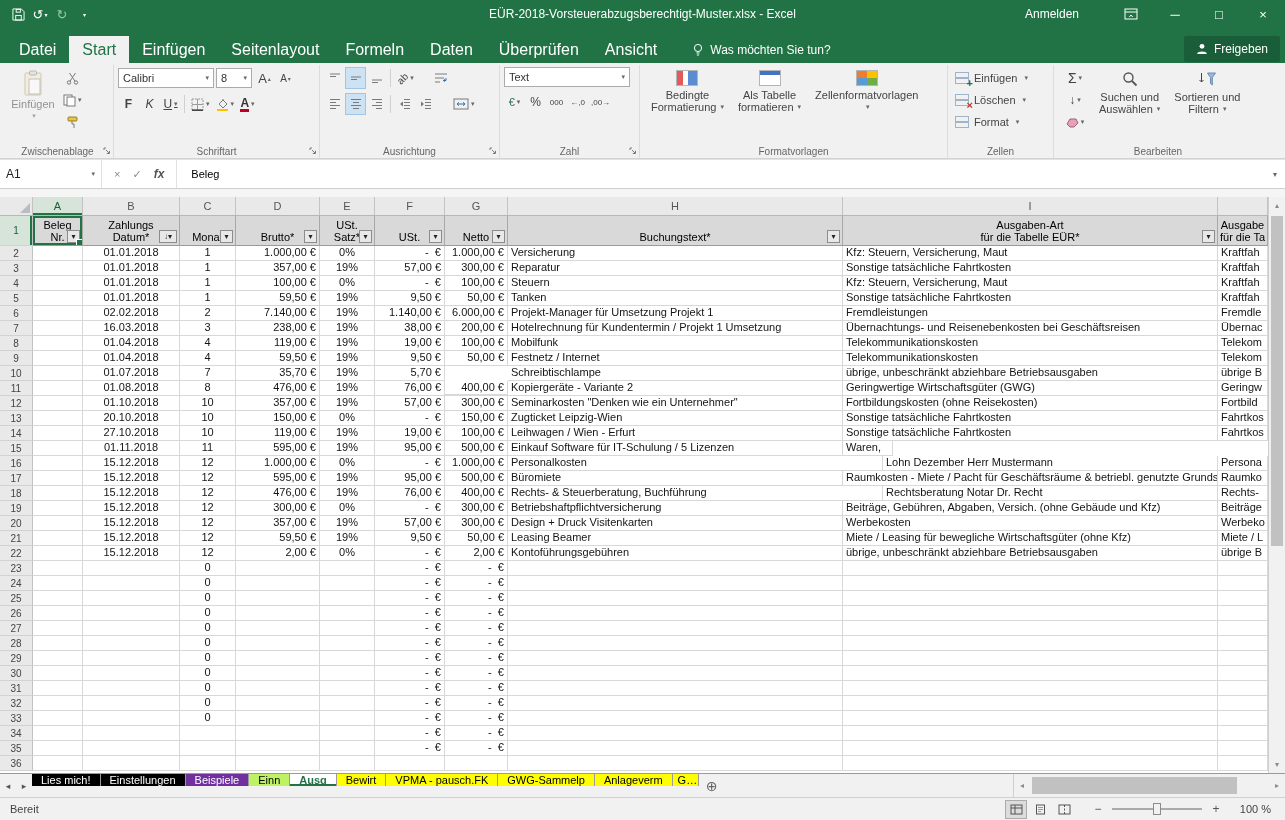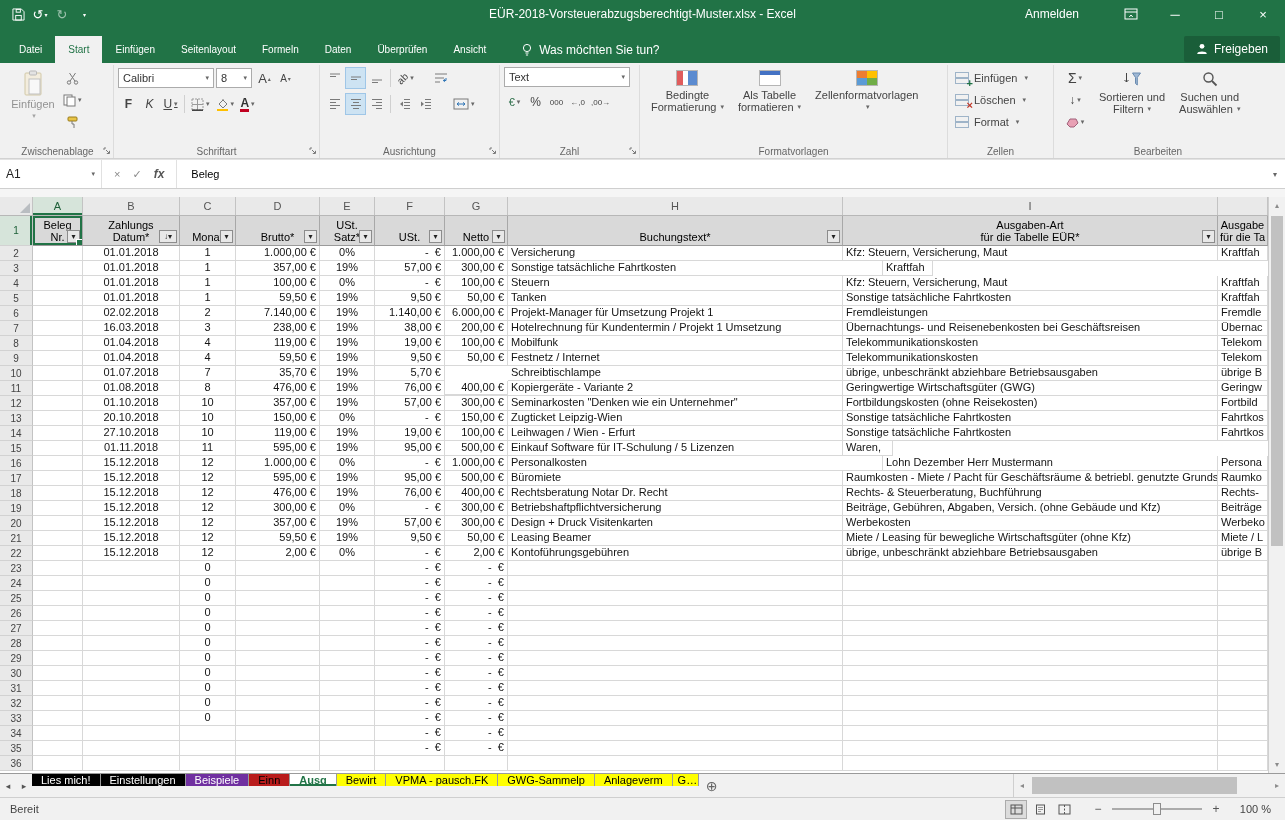--- a/index.html
+++ b/index.html
@@ -15,21 +15,21 @@
 .qbtn{height:22px;min-width:20px;display:flex;align-items:center;justify-content:center;color:#fff}
 .qg{font-size:13px;line-height:13px}
 .qdd{font-size:6px;margin-left:1px}
 .title{position:absolute;left:220px;right:220px;text-align:center;font-size:12px;white-space:nowrap;overflow:hidden;pointer-events:none}
 .tb-right{margin-left:auto;display:flex;align-items:center;height:100%}
 .signin{font-size:12px;margin-right:30px}
 .wbtn{width:44px;height:100%;display:flex;align-items:center;justify-content:center;font-size:13px}
 
 
 .tabrow{height:35px;flex:0 0 35px;background:#217346;display:flex;align-items:flex-end;padding-left:6px}
-.rtab{height:27px;padding:0 13px;display:flex;align-items:center;color:#fff;font-size:10px}
+.rtab{height:27px;padding:0 13px;display:flex;align-items:center;color:#fff;font-size:16px}
 .rtab.active{background:#f1f1f1;color:#217346}
 .tellme{display:flex;align-items:center;gap:6px;color:#fff;font-size:12px;height:27px;margin-left:14px;padding:0 8px}
 .share{margin-left:auto;display:flex;align-items:center;gap:6px;color:#fff;font-size:12px;height:26px;padding:0 12px;background:#1a5e39;margin-right:5px;margin-bottom:1px;border-radius:2px}
 
 
 .ribbon{height:96px;flex:0 0 96px;background:#f1f1f1;border-bottom:1px solid #d2d2d2;display:flex;padding:2px 0 0 2px}
 .rgroup{position:relative;border-right:1px solid #dcdcdc;padding:2px 4px 16px 4px}
 .rg-label{position:absolute;bottom:1px;left:0;right:0;text-align:center;font-size:10px;color:#666;white-space:nowrap}
 .launcher{position:absolute;right:2px;bottom:3px}
 .rg-body{display:flex}
@@ -499,41 +499,41 @@
           </div>
         <div class="sbtn">
             <svg width="13" height="11" viewBox="0 0 13 11">
               <path d="M4 2h6l2 4-4 4H4L1 7z" fill="#e8a0b4" stroke="#a0607a"></path>
             </svg>
             <span class="dd">▾</span>
           </div>
       </div>
       <div class="fvbtn">
         <span class="fvicon plain">
+            <svg width="16" height="16" viewBox="0 0 16 16">
+              <circle cx="6.5" cy="6.5" r="4.5" fill="none" stroke="#555" stroke-width="1.4"></circle>
+              <path d="M10 10l4.5 4.5" stroke="#555" stroke-width="1.8"></path>
+            </svg>
+          </span>
+        <span class="fvl">Suchen und</span>
+        <span class="fvl">
+            <span>Auswählen</span>
+            <span class="dd">▾</span>
+          </span>
+      </div>
+      <div class="fvbtn">
+        <span class="fvicon plain">
             <svg width="18" height="16" viewBox="0 0 18 16">
               <path d="M9.5 2h8l-3.2 4.5V14l-1.8-1.5V6.5z" fill="#9fb8d5" stroke="#6a8bb0"></path>
               <path d="M3.5 2v9M3.5 11l-2-2M3.5 11l2-2" fill="none" stroke="#444"></path>
             </svg>
           </span>
         <span class="fvl">Sortieren und</span>
         <span class="fvl">
             <span>Filtern</span>
-            <span class="dd">▾</span>
-          </span>
-      </div>
-      <div class="fvbtn">
-        <span class="fvicon plain">
-            <svg width="16" height="16" viewBox="0 0 16 16">
-              <circle cx="6.5" cy="6.5" r="4.5" fill="none" stroke="#555" stroke-width="1.4"></circle>
-              <path d="M10 10l4.5 4.5" stroke="#555" stroke-width="1.8"></path>
-            </svg>
-          </span>
-        <span class="fvl">Suchen und</span>
-        <span class="fvl">
-            <span>Auswählen</span>
             <span class="dd">▾</span>
           </span>
       </div>
     </div>
     <div class="rg-label"><span>Bearbeiten</span></div>
   </div>
 </div>
 
 <div class="fbar">
   <div class="namebox">
@@ -654,20 +654,21 @@
         </div>
         <div class="grow">
           <div class="rowh">3</div>
           <div class="gcell a-center" style="width: 50px;"></div>
           <div class="gcell a-center" style="width: 97px;">01.01.2018</div>
           <div class="gcell a-center" style="width: 56px;">1</div>
           <div class="gcell a-right" style="width: 84px;">357,00 €</div>
           <div class="gcell a-center" style="width: 55px;">19%</div>
           <div class="gcell a-right" style="width: 70px;">57,00 €</div>
           <div class="gcell a-right" style="width: 63px;">300,00 €</div>
+          <div class="gcell a-left" style="width: 335px;">Reparatur</div>
           <div class="gcell a-left" style="width: 375px;">Sonstige tatsächliche Fahrtkosten</div>
           <div class="gcell a-left" style="width: 50px;">Kraftfah</div>
         </div>
         <div class="grow">
           <div class="rowh">4</div>
           <div class="gcell a-center" style="width: 50px;"></div>
           <div class="gcell a-center" style="width: 97px;">01.01.2018</div>
           <div class="gcell a-center" style="width: 56px;">1</div>
           <div class="gcell a-right" style="width: 84px;">100,00 €</div>
           <div class="gcell a-center" style="width: 55px;">0%</div>
@@ -847,22 +848,22 @@
         </div>
         <div class="grow">
           <div class="rowh">18</div>
           <div class="gcell a-center" style="width: 50px;"></div>
           <div class="gcell a-center" style="width: 97px;">15.12.2018</div>
           <div class="gcell a-center" style="width: 56px;">12</div>
           <div class="gcell a-right" style="width: 84px;">476,00 €</div>
           <div class="gcell a-center" style="width: 55px;">19%</div>
           <div class="gcell a-right" style="width: 70px;">76,00 €</div>
           <div class="gcell a-right" style="width: 63px;">400,00 €</div>
+          <div class="gcell a-left" style="width: 375px;">Rechts- &amp; Steuerberatung, Buchführung</div>
           <div class="gcell a-left" style="width: 335px;">Rechtsberatung Notar Dr. Recht</div>
-          <div class="gcell a-left" style="width: 375px;">Rechts- &amp; Steuerberatung, Buchführung</div>
           <div class="gcell a-left" style="width: 50px;">Rechts-</div>
         </div>
         <div class="grow">
           <div class="rowh">19</div>
           <div class="gcell a-center" style="width: 50px;"></div>
           <div class="gcell a-center" style="width: 97px;">15.12.2018</div>
           <div class="gcell a-center" style="width: 56px;">12</div>
           <div class="gcell a-right" style="width: 84px;">300,00 €</div>
           <div class="gcell a-center" style="width: 55px;">0%</div>
           <div class="gcell a-right" style="width: 70px;">-  €</div>
@@ -1111,21 +1112,21 @@
   <div class="tnav">
       <span>◂</span>
     </div>
   <div class="tnav">
       <span>▸</span>
     </div>
   <div class="stabs">
       <div class="stab" style="background: rgb(0, 0, 0); color: rgb(255, 255, 255);">Lies mich!</div>
       <div class="stab" style="background: rgb(0, 0, 0); color: rgb(255, 255, 255);">Einstellungen</div>
       <div class="stab" style="background: rgb(112, 48, 160); color: rgb(255, 255, 255);">Beispiele</div>
-      <div class="stab" style="background: #b91c1c; color: rgb(0, 0, 0);">Einn</div>
+      <div class="stab" style="background: #bef264; color: rgb(0, 0, 0);">Einn</div>
       <div class="stab active" style="color: rgb(33, 115, 70);">Ausg</div>
       <div class="stab" style="background: rgb(255, 255, 0); color: rgb(0, 0, 0);">Bewirt</div>
       <div class="stab" style="background: rgb(255, 255, 0); color: rgb(0, 0, 0);">VPMA - pausch.FK</div>
       <div class="stab" style="background: rgb(255, 255, 0); color: rgb(0, 0, 0);">GWG-Sammelp</div>
       <div class="stab" style="background: rgb(255, 255, 0); color: rgb(0, 0, 0);">Anlageverm</div>
       <div class="stab clipped" style="background: rgb(255, 255, 0); color: rgb(0, 0, 0);">G…</div>
     </div>
   <div class="addsheet">
       <span>⊕</span>
     </div>

